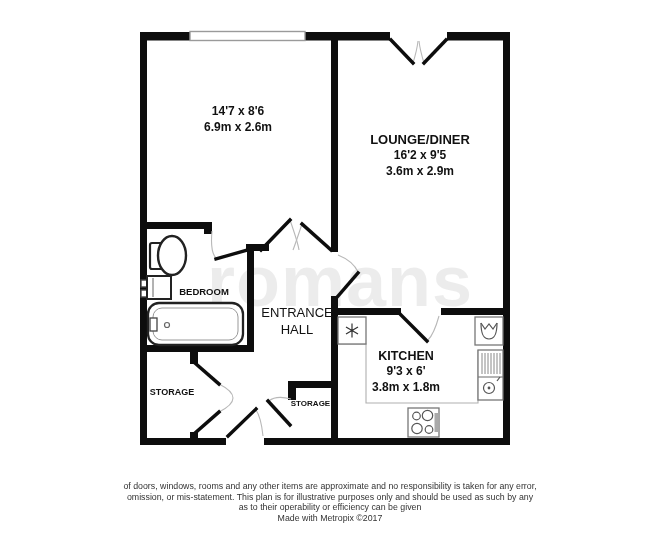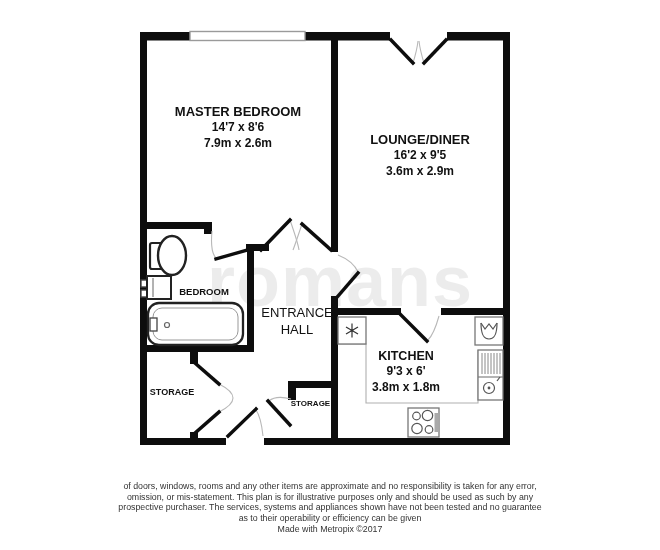--- a/index.html
+++ b/index.html
@@ -141,23 +141,22 @@
         <rect x="434.5" y="413" width="4" height="19" fill="#aaa"></rect>
         <circle cx="416.5" cy="416" r="3.8" fill="none" stroke="#555" stroke-width="1.2"></circle>
         <circle cx="427.5" cy="415.5" r="5.2" fill="none" stroke="#555" stroke-width="1.2"></circle>
         <circle cx="417" cy="428.5" r="5.2" fill="none" stroke="#555" stroke-width="1.2"></circle>
         <circle cx="429" cy="429.5" r="3.8" fill="none" stroke="#555" stroke-width="1.2"></circle>
       </g>
     </g>
   </svg>
 
   <div class="lbl lbl-master">
-    <div class="room-name">MASTER BEDROOM</div>
     <div class="room-dim">14'7 x 8'6</div>
-    <div class="room-dim">7.9m x 2.6m</div>
+    <div class="room-dim">6.9m x 2.6m</div>
   </div>
 
   <div class="lbl lbl-lounge">
     <div class="room-name">LOUNGE/DINER</div>
     <div class="room-dim">16'2 x 9'5</div>
     <div class="room-dim">3.6m x 2.9m</div>
   </div>
 
   <div class="lbl lbl-kitchen">
     <div class="room-name">KITCHEN</div>
@@ -166,18 +165,17 @@
   </div>
 
   <div class="lbl lbl-bathroom">BEDROOM</div>
   <div class="lbl lbl-hall">ENTRANCE HALL</div>
   <div class="lbl lbl-storage-l">STORAGE</div>
   <div class="lbl lbl-storage-r">STORAGE</div>
 
   <div class="footer">
     <div>of doors, windows, rooms and any other items are approximate and no responsibility is taken for any error,</div>
     <div>omission, or mis-statement. This plan is for illustrative purposes only and should be used as such by any</div>
-    <div>prospective purchaser. The services, systems and appliances shown have not been tested and no guarantee</div>
     <div>as to their operability or efficiency can be given</div>
     <div>Made with Metropix ©2017</div>
   </div>
 
 </div>
 
 </body></html>

